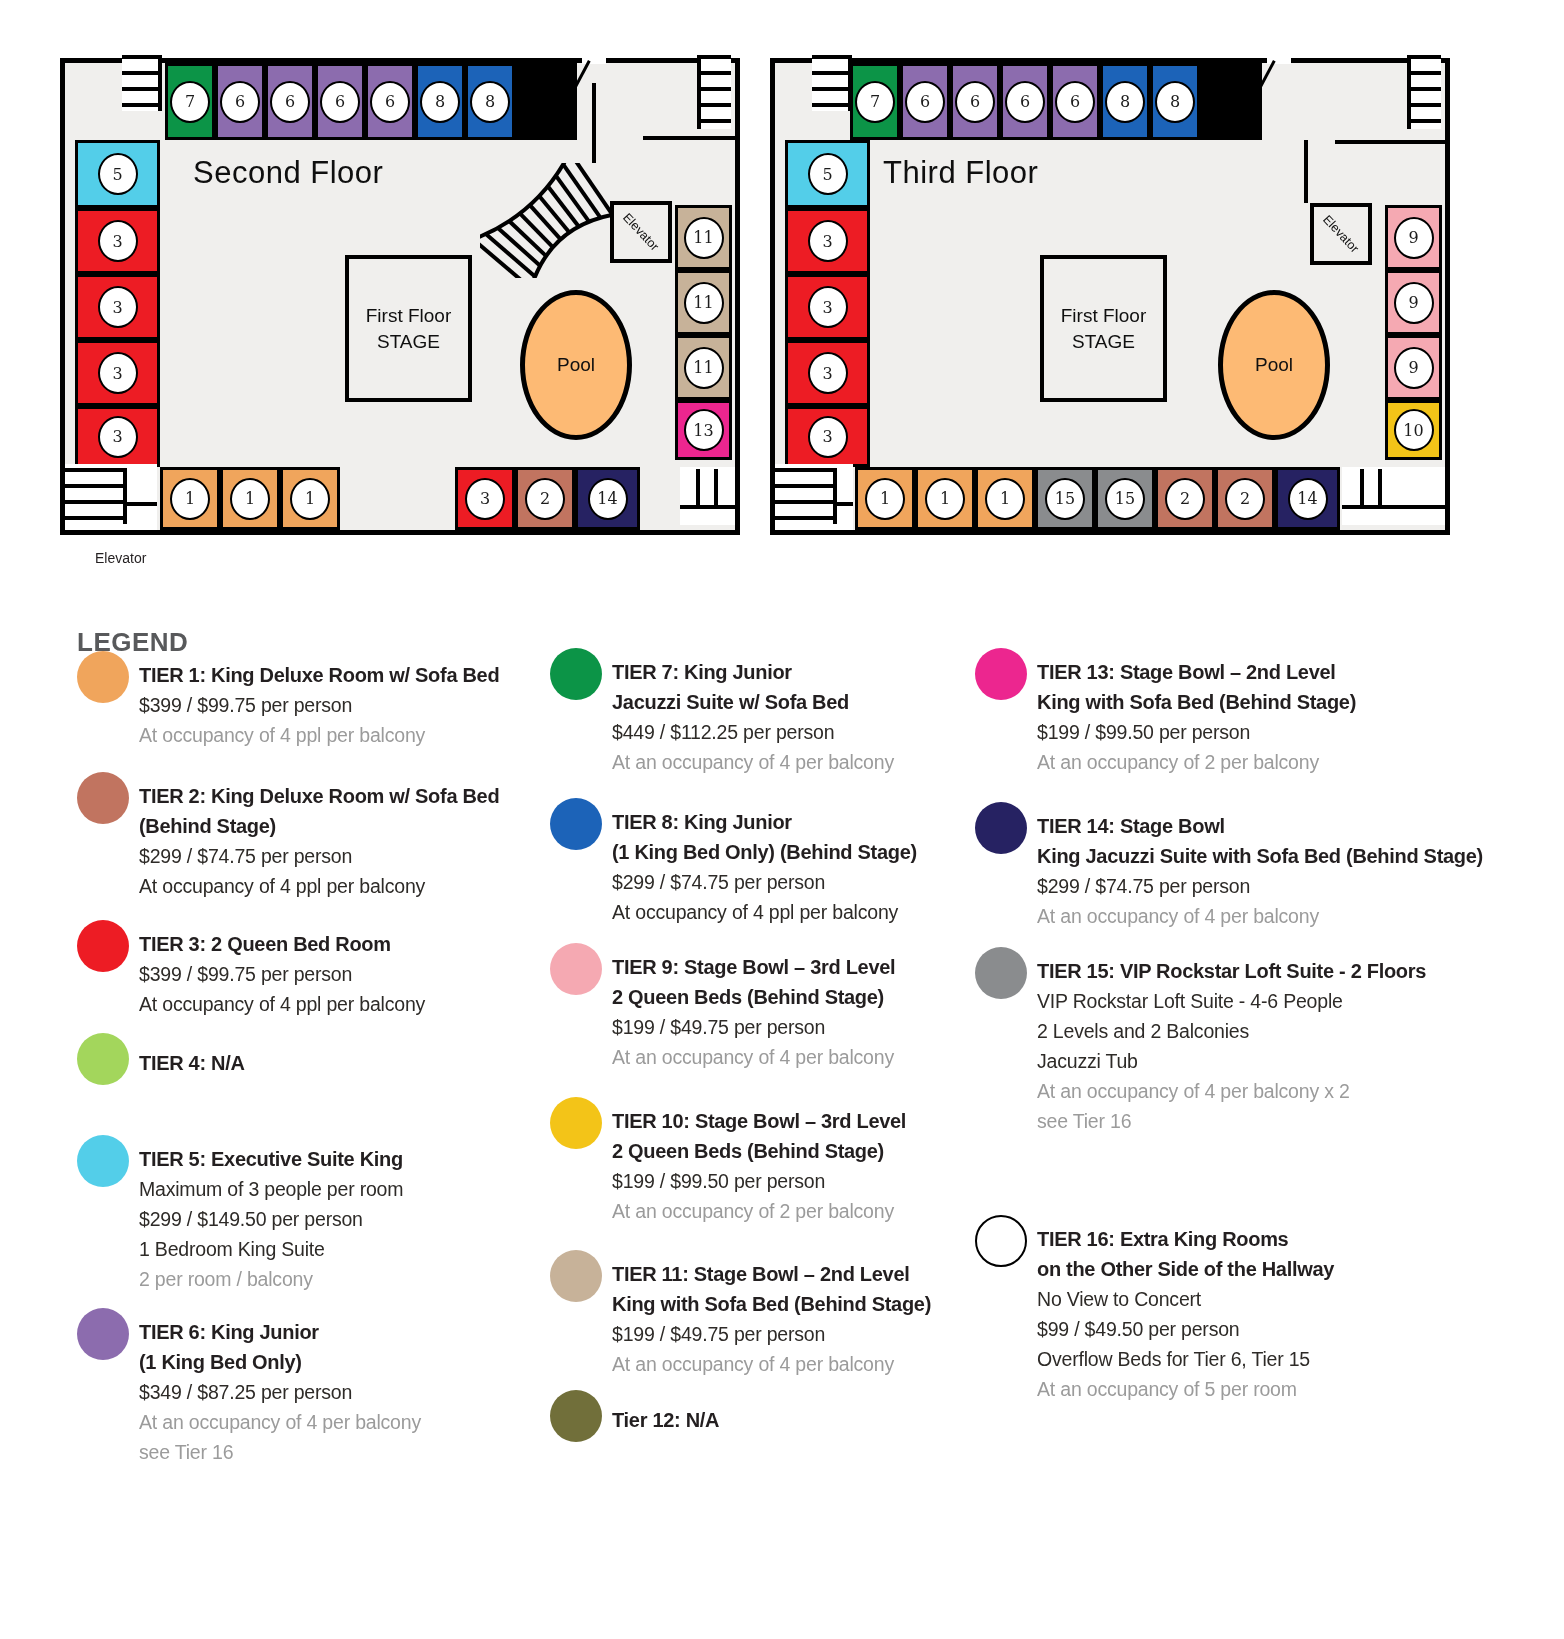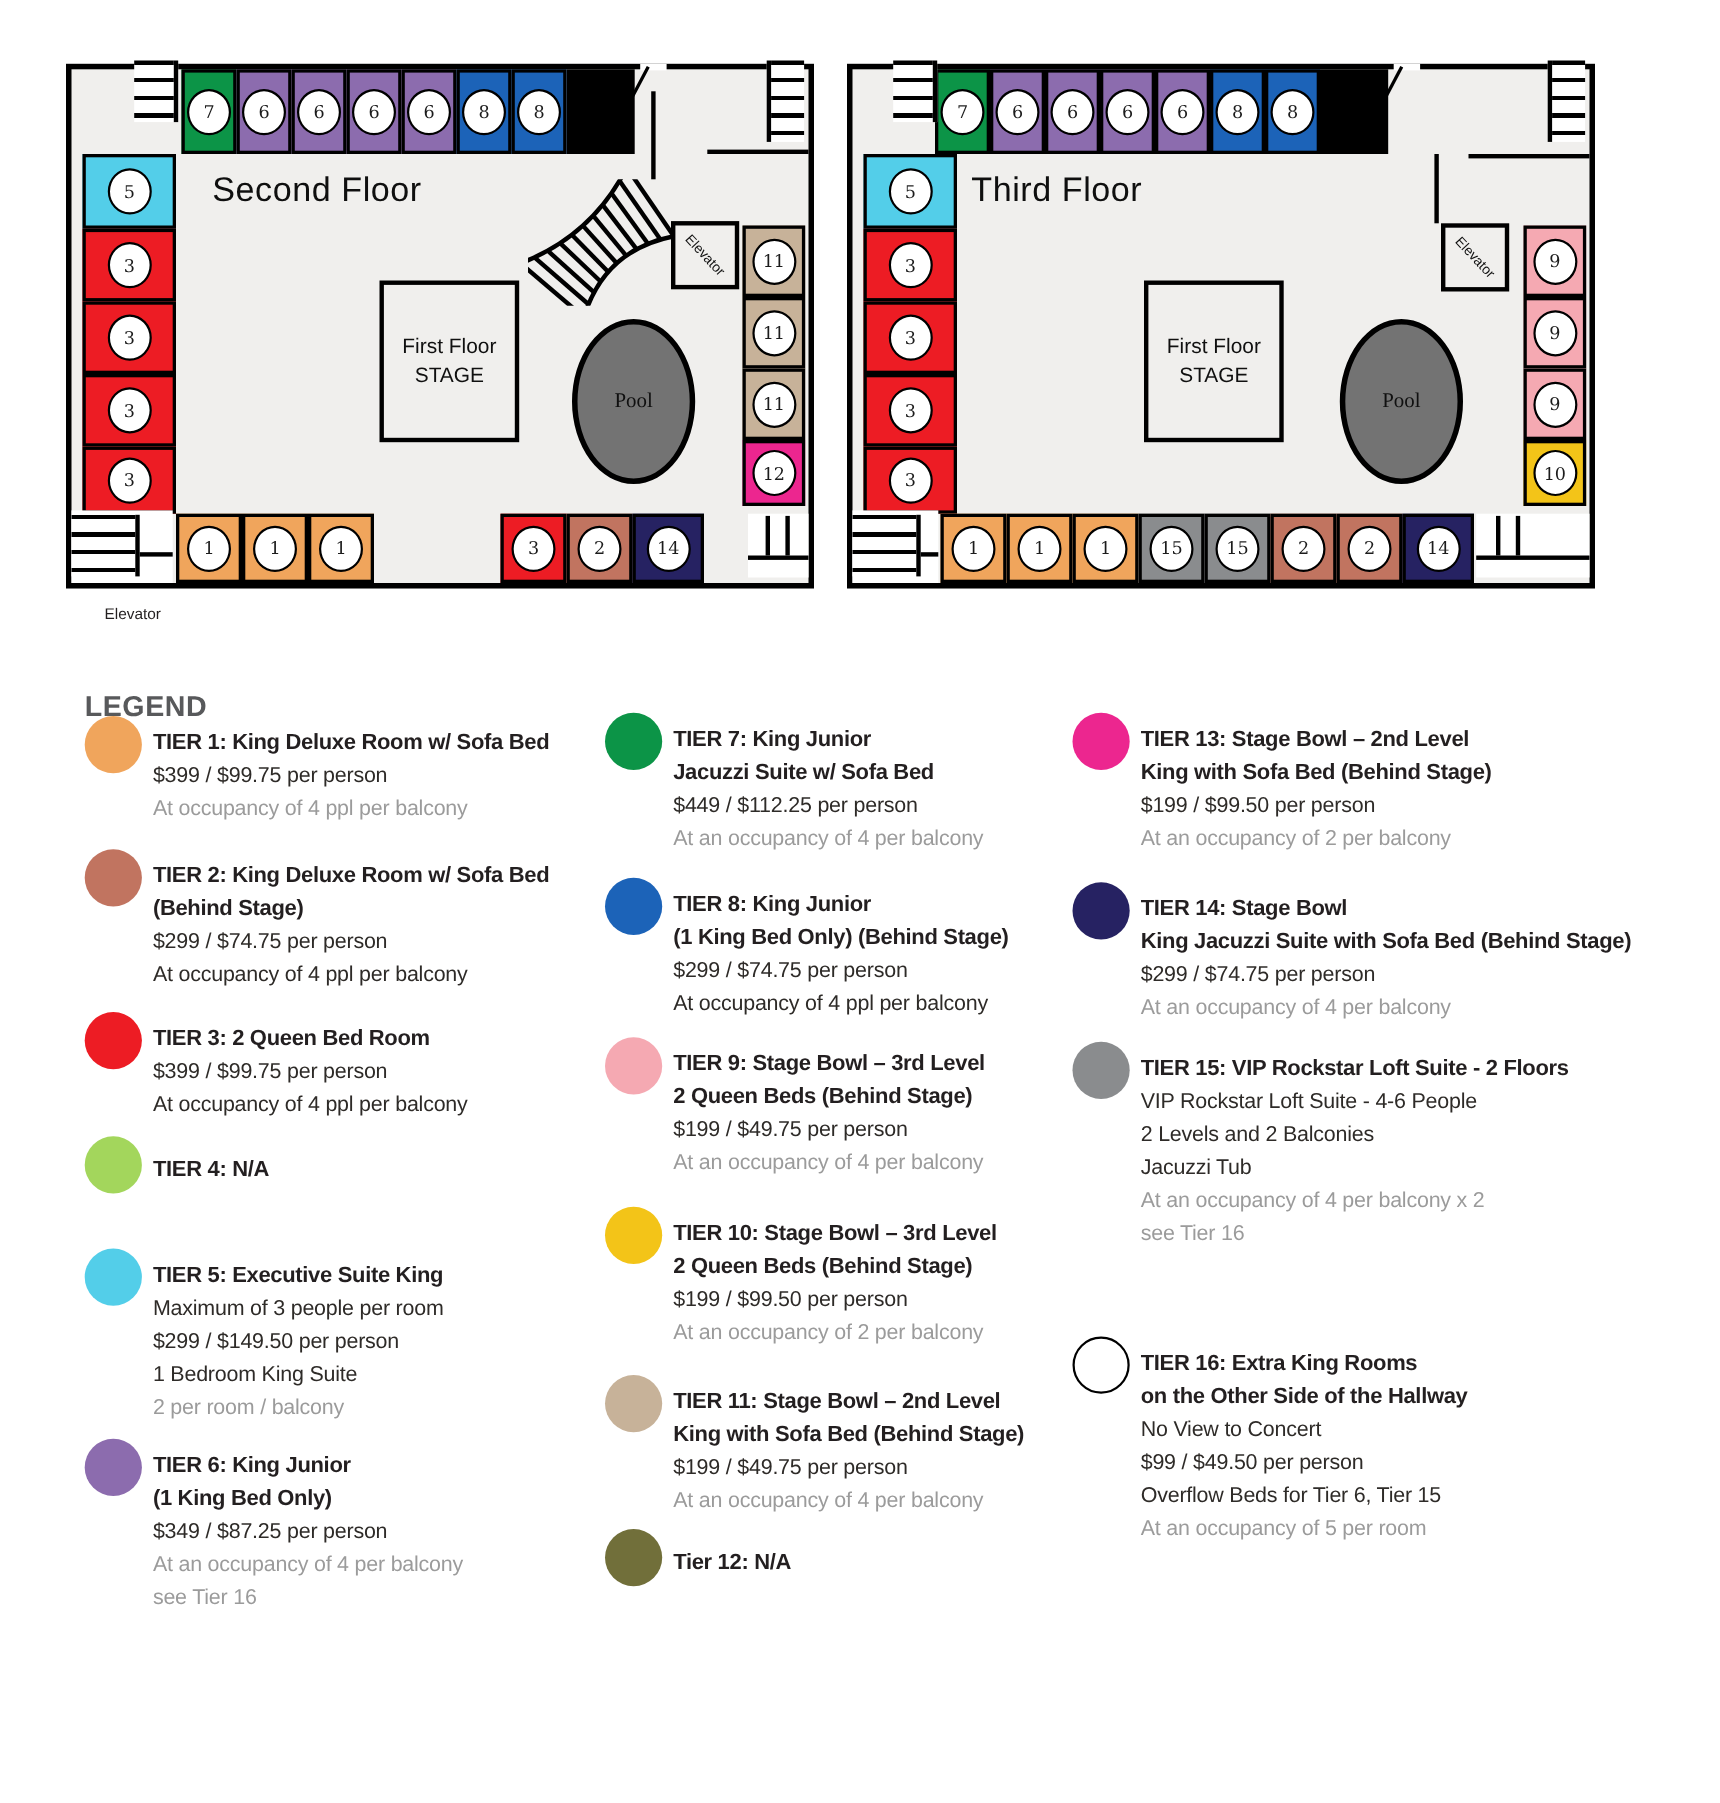--- a/index.html
+++ b/index.html
@@ -12,22 +12,22 @@
   .room{position:absolute;box-sizing:border-box;border:3px solid #000;display:flex;align-items:center;justify-content:center;}
   .badge{width:36px;height:38px;background:#fff;border:2px solid #000;border-radius:50%;
          display:flex;align-items:center;justify-content:center;
          font-family:"DejaVu Serif",serif;font-size:16px;color:#1c1c1c;}
   .blackblock{position:absolute;background:#000;}
   .wall{position:absolute;background:#000;}
   .white{position:absolute;background:#fff;}
   .stage{position:absolute;width:127px;height:147px;box-sizing:border-box;background:#F0EFED;border:4px solid #000;
          display:flex;flex-direction:column;align-items:center;justify-content:center;text-align:center;
          font-size:19px;line-height:26px;color:#101010;}
-  .pool{position:absolute;width:112px;height:150px;box-sizing:border-box;background:#737373;border:5px solid #000;border-radius:50%;
-        display:flex;align-items:center;justify-content:center;font-size:19px;color:#101010;font-family:Liberation Serif, serif;}
+  .pool{position:absolute;width:112px;height:150px;box-sizing:border-box;background:#fdba74;border:5px solid #000;border-radius:50%;
+        display:flex;align-items:center;justify-content:center;font-size:19px;color:#101010;}
   .elv{position:absolute;box-sizing:border-box;background:#F0EFED;border:4px solid #000;
        display:flex;align-items:center;justify-content:center;z-index:2;}
   .elv span{font-size:12.5px;color:#101010;transform:rotate(47deg);white-space:nowrap;}
   .ladder{position:absolute;background-color:#fff;z-index:4;
           background-image:repeating-linear-gradient(to bottom,#000 0 4px,rgba(0,0,0,0) 4px 16px);}
   .ladder.rrail{border-right:4px solid #000;}
   .ladder.lrail{border-left:4px solid #000;}
   .tick{position:absolute;width:3px;height:30px;background:#000;transform-origin:top left;transform:rotate(28deg);z-index:5;}
   .gap{z-index:3;}
   .cstairs{position:absolute;z-index:1;}
@@ -140,21 +140,21 @@
         <div class="room" style="left: 610px; top: 142px; width: 57px; height: 65px; background: rgb(199, 178, 153); z-index: 2;">
           <div class="badge">11</div>
         </div>
         <div class="room" style="left: 610px; top: 207px; width: 57px; height: 65px; background: rgb(199, 178, 153); z-index: 2;">
           <div class="badge">11</div>
         </div>
         <div class="room" style="left: 610px; top: 272px; width: 57px; height: 65px; background: rgb(199, 178, 153); z-index: 2;">
           <div class="badge">11</div>
         </div>
         <div class="room" style="left: 610px; top: 337px; width: 57px; height: 60px; background: rgb(236, 38, 143); z-index: 2;">
-          <div class="badge">12</div>
+          <div class="badge">13</div>
         </div>
         <div class="room" style="left: 95px; top: 404px; width: 60px; height: 63px; background: rgb(240, 165, 92); z-index: 2;">
           <div class="badge">1</div>
         </div>
         <div class="room" style="left: 155px; top: 404px; width: 60px; height: 63px; background: rgb(240, 165, 92); z-index: 2;">
           <div class="badge">1</div>
         </div>
         <div class="room" style="left: 215px; top: 404px; width: 60px; height: 63px; background: rgb(240, 165, 92); z-index: 2;">
           <div class="badge">1</div>
         </div>

